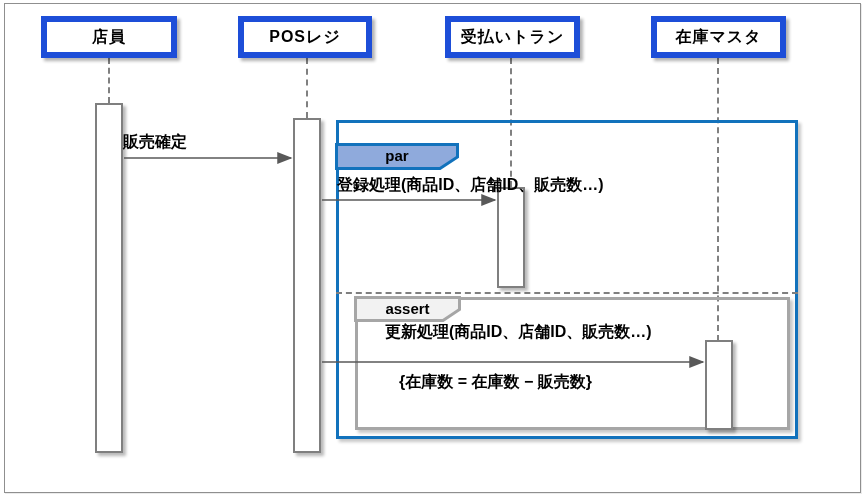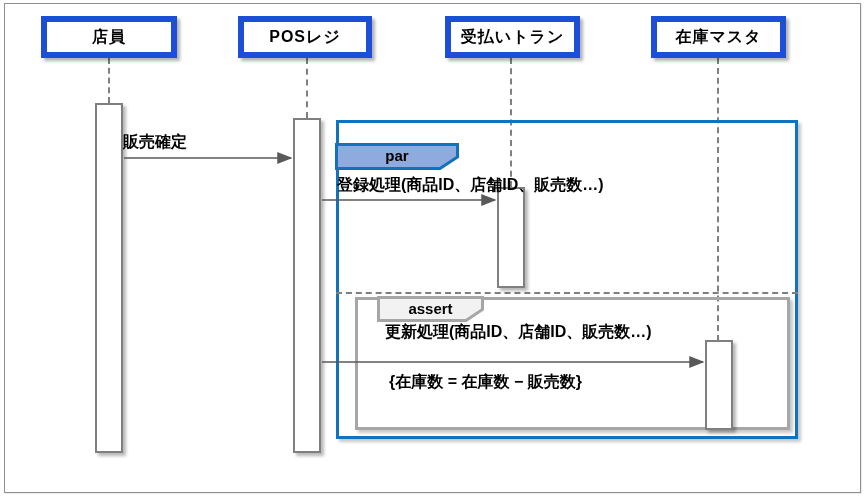--- a/index.html
+++ b/index.html
@@ -70,37 +70,37 @@
   .operand-separator {
     position:absolute; left:336px; top:292px; width:462px; height:0;
     border-top:2px dashed #7f7f7f;
     z-index:3;
   }
   .pent {
     position:absolute; z-index:5;
     display:flex; align-items:center; justify-content:center;
   }
   .pent-par    { left:335px; top:119px; width:124px; height:27px;margin-top:24px; }
-  .pent-assert { left:354px; top:296px; width:107px; height:26px;margin-left:23px; }
+  .pent-assert { left:354px; top:296px; width:107px; height:26px; }
   .pent svg { position:absolute; left:0; top:0; }
   .pent-label {
     position:relative; font-weight:bold; font-size:15px; line-height:1;
     padding-bottom:2px; z-index:1;
   }
 
   
   .arrows { position:absolute; left:0; top:0; z-index:5; pointer-events:none; }
   .msg-label {
     position:absolute; font-weight:bold; font-size:16px; line-height:1.2;
     white-space:nowrap; z-index:6;
   }
   .lbl-sale    { left:123px; width:170px; top:132px; text-align:left; }
   .lbl-reg     { left:337px; top:175px; }
   .lbl-upd     { left:385px; top:322px; }
-  .lbl-constr  { left:389px; top:372px; }
+  .lbl-constr  { left:399px; top:372px; }
 </style>
 </head>
 <body>
 
 <div class="frame"></div>
 
 <div class="lifeline ll-clerk"></div>
 <div class="lifeline ll-pos"></div>
 <div class="lifeline ll-tran"></div>
 <div class="lifeline ll-stock"></div>

